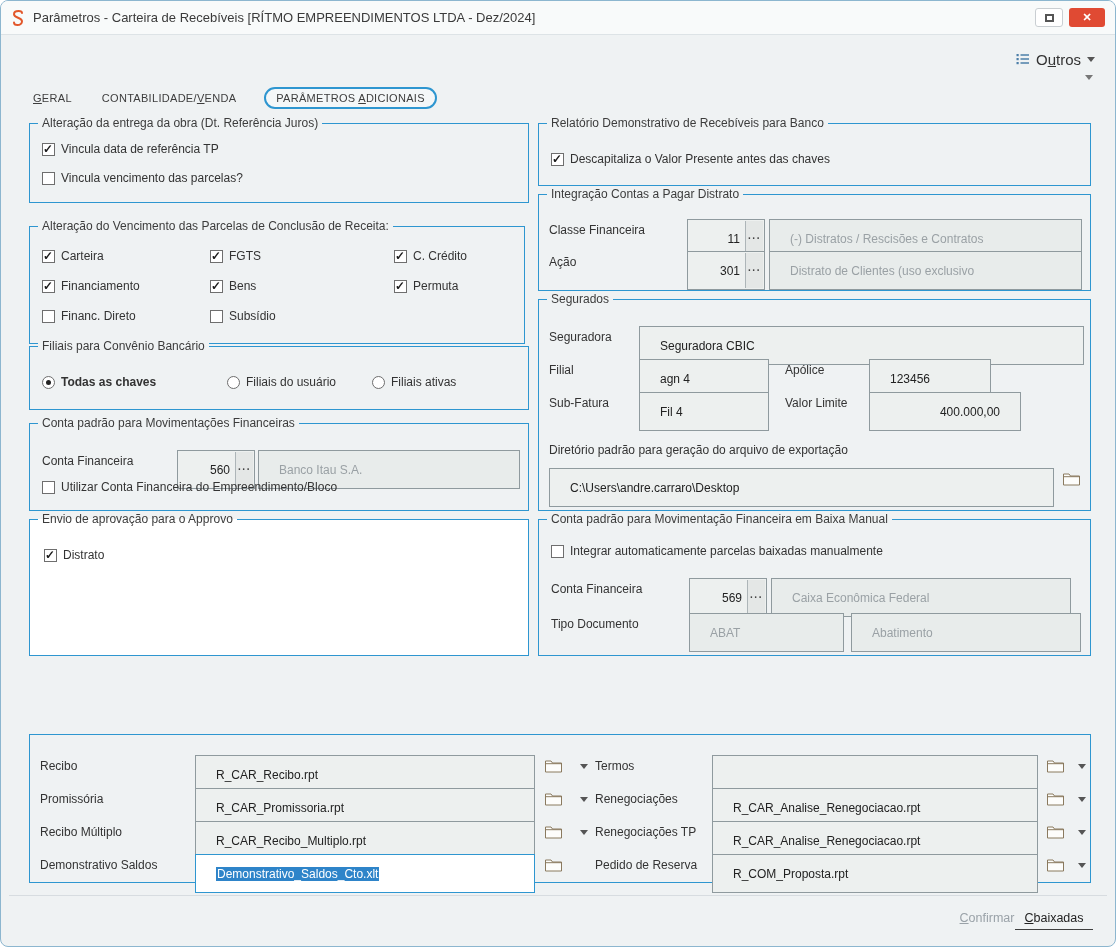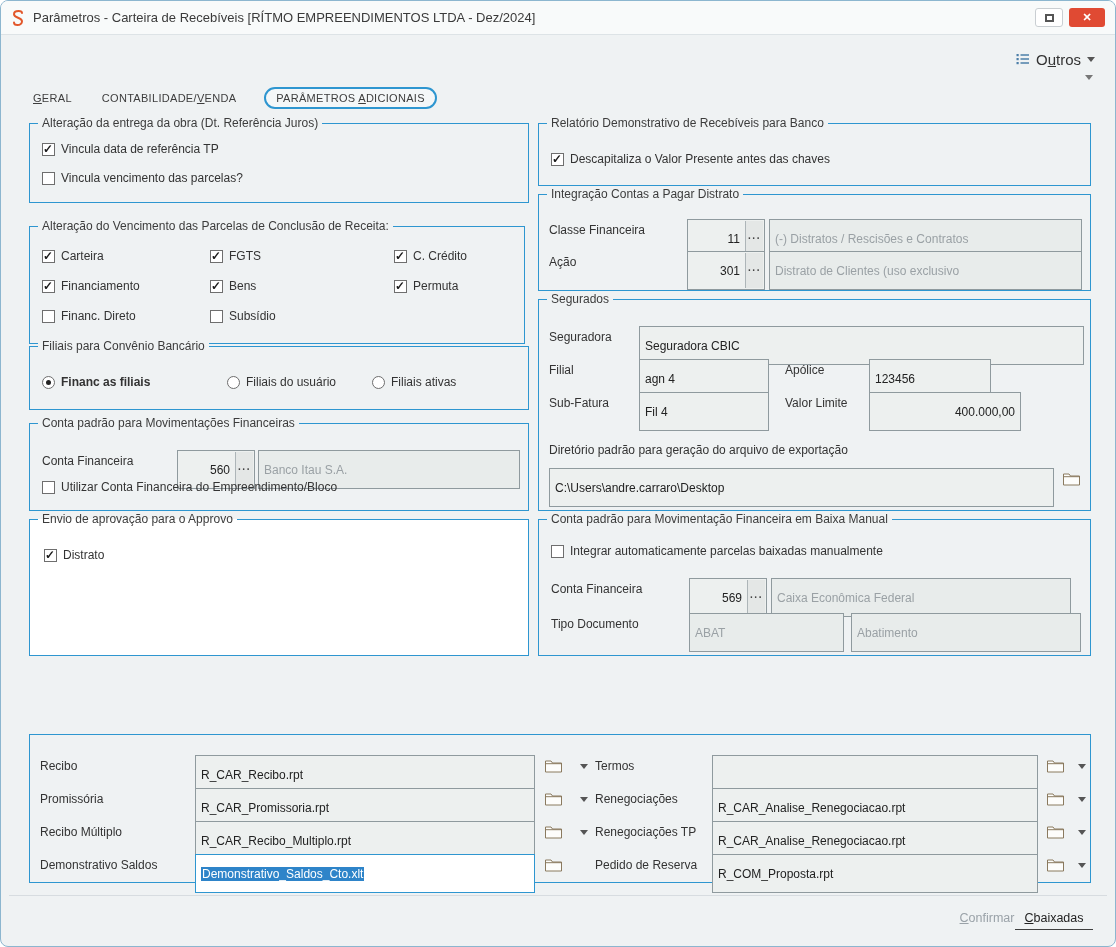--- a/index.html
+++ b/index.html
@@ -40,21 +40,21 @@
   .cbrow,.rbrow{position:absolute;display:flex;align-items:center;white-space:nowrap;cursor:default;}
   .cb{display:inline-block;width:13px;height:13px;border:1px solid #6e6e6e;background:#fff;
       margin-right:6px;position:relative;flex:none;}
   .cb.checked::after{content:"✓";position:absolute;left:0;top:-2px;font-size:12px;font-weight:bold;color:#1a1a1a;}
   .rb{display:inline-block;width:13px;height:13px;border:1px solid #6e6e6e;border-radius:50%;
       background:#fff;margin-right:6px;position:relative;flex:none;}
   .rb.checked::after{content:"";position:absolute;left:3px;top:3px;width:5px;height:5px;border-radius:50%;background:#222;}
   .bold{font-weight:bold;}
   .flabel{position:absolute;white-space:nowrap;color:#333;}
   .field{position:absolute;height:39px;border:1px solid #8f9a9e;background:#edf0ef;
-         display:flex;align-items:center;padding:0 5px;white-space:nowrap;overflow:hidden;color:#222;}
+         display:flex;align-items:center;padding:0 20px;white-space:nowrap;overflow:hidden;color:#222;}
   .field.disabled{color:#9aa1a5;background:#e8eceb;}
   .field.right{justify-content:flex-end;}
   .field.lookup{justify-content:flex-end;padding-right:24px;}
   .dots{position:absolute;right:1px;top:1px;bottom:1px;width:18px;background:#e4e7e6;
         border-left:1px solid #adb5b8;display:flex;align-items:center;justify-content:center;cursor:pointer;}
   .dots::after{content:"···";font-size:10px;font-weight:bold;color:#444;letter-spacing:1px;}
   .field.focus{border-color:#2e96d0;background:#fff;}
   .hl{background:#2e84c9;color:#ffffff;padding:0 1px;}
   .folderbtn{position:absolute;width:22px;height:22px;display:flex;align-items:center;justify-content:center;cursor:pointer;}
   .caretbtn{position:absolute;width:16px;height:22px;display:flex;align-items:center;justify-content:center;cursor:pointer;}
@@ -156,21 +156,21 @@
     <label class="cbrow" style="left:180px;top:82px">
       <span class="cb"></span>
       <span>Subsídio</span>
     </label>
   </div>
 
   <div class="group" style="left:28px;top:345px;width:500px;height:64px">
     <span class="gtitle">Filiais para Convênio Bancário</span>
     <label class="rbrow" style="left:12px;top:28px">
       <span class="rb checked"></span>
-      <span class="bold">Financ as filiais</span>
+      <span class="bold">Todas as chaves</span>
     </label>
     <label class="rbrow" style="left:197px;top:28px">
       <span class="rb"></span>
       <span>Filiais do usuário</span>
     </label>
     <label class="rbrow" style="left:342px;top:28px">
       <span class="rb"></span>
       <span>Filiais ativas</span>
     </label>
   </div>

